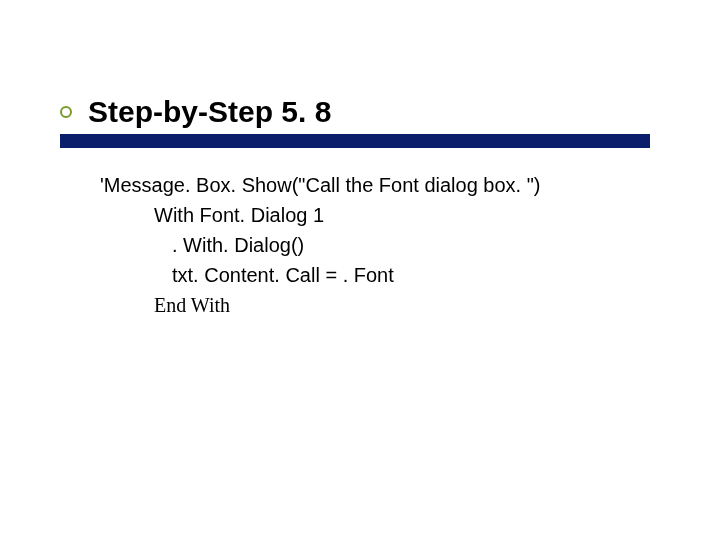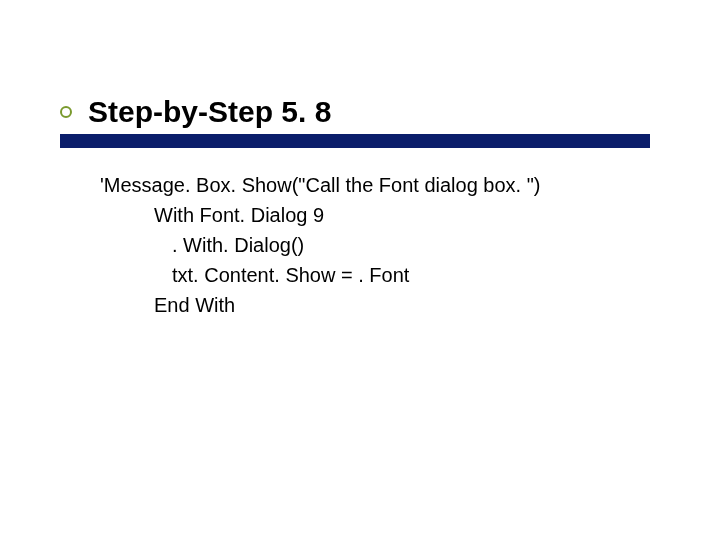--- a/index.html
+++ b/index.html
@@ -51,35 +51,35 @@
     left: 100px;
     top: 170px;
     font-size: 20px;
     line-height: 1.5;
     color: #000;
   }
   .line0 { margin-left: 0px; }
   .line1 { margin-left: 54px; }
   .line2 { margin-left: 72px; }
   .line3 { margin-left: 72px; }
-  .line4 { margin-left: 54px; }
+  .line4 { margin-left: 54px; font-family: Liberation Serif, serif; }
 </style>
 </head>
 <body>
 
 <div class="slide">
 
   <div class="title-block">
     <span class="bullet"></span>
     <span class="title-text">Step-by-Step 5. 8</span>
   </div>
 
   <div class="underline-bar"></div>
 
   <div class="body">
     <div class="line0">'Message. Box. Show("Call the Font dialog box. ")</div>
-    <div class="line1">With Font. Dialog 9</div>
+    <div class="line1">With Font. Dialog 1</div>
     <div class="line2">. With. Dialog()</div>
-    <div class="line3">txt. Content. Show = . Font</div>
+    <div class="line3">txt. Content. Call = . Font</div>
     <div class="line4">End With</div>
   </div>
 
 </div>
 
 </body></html>

